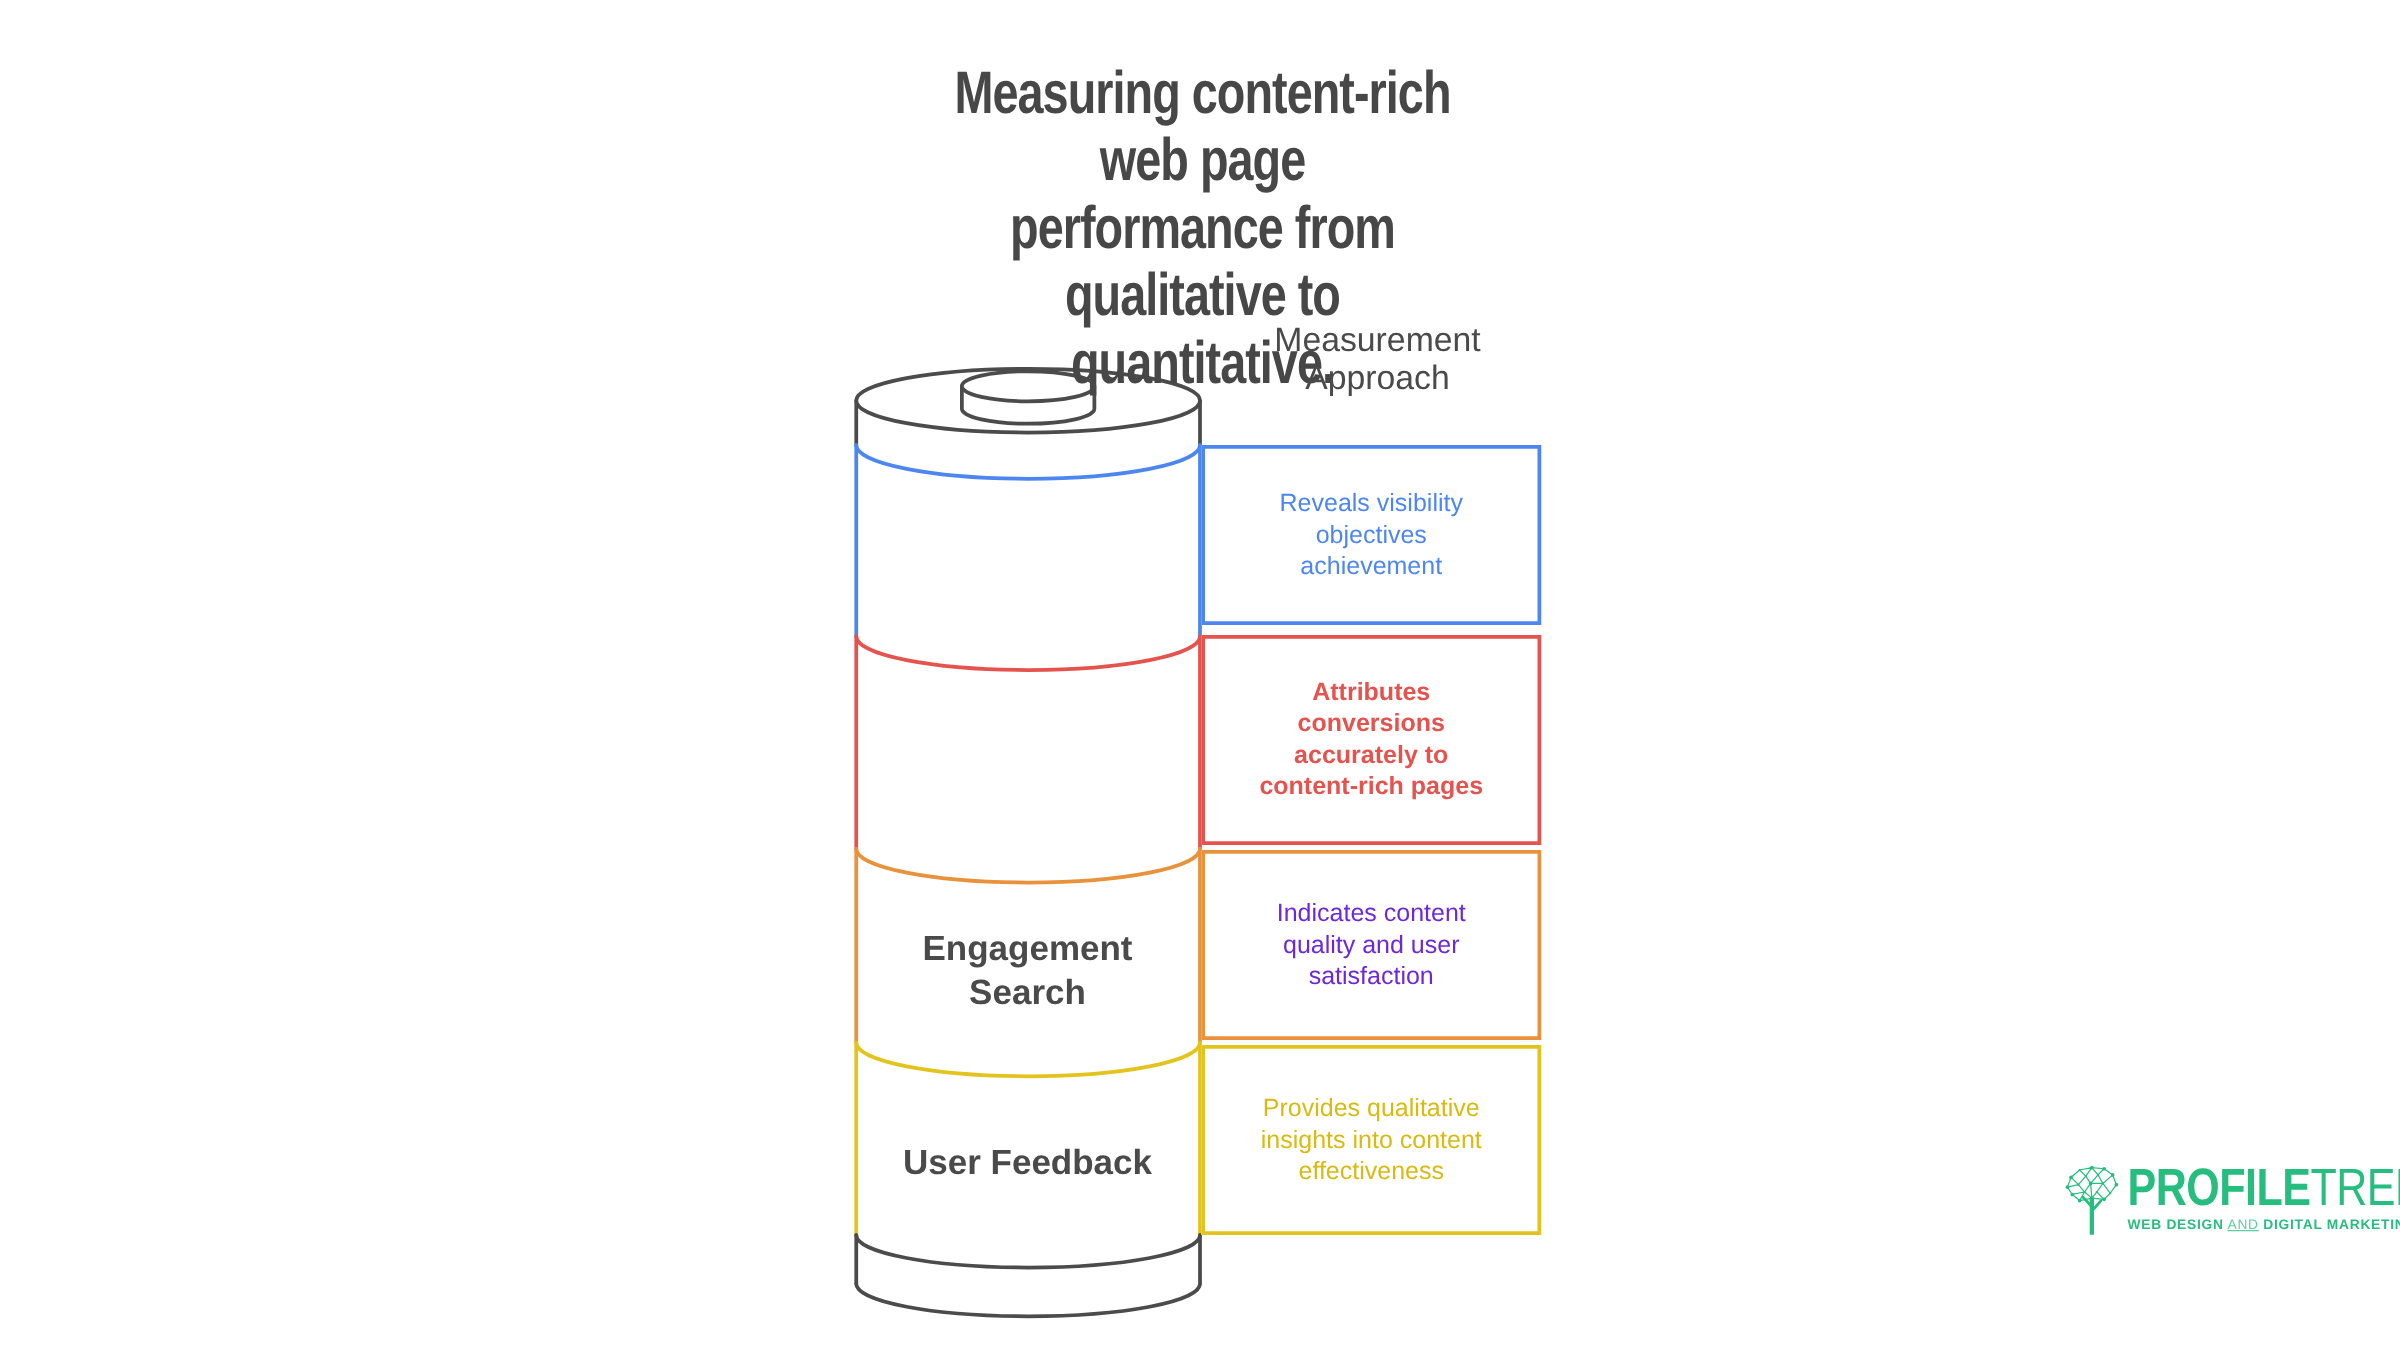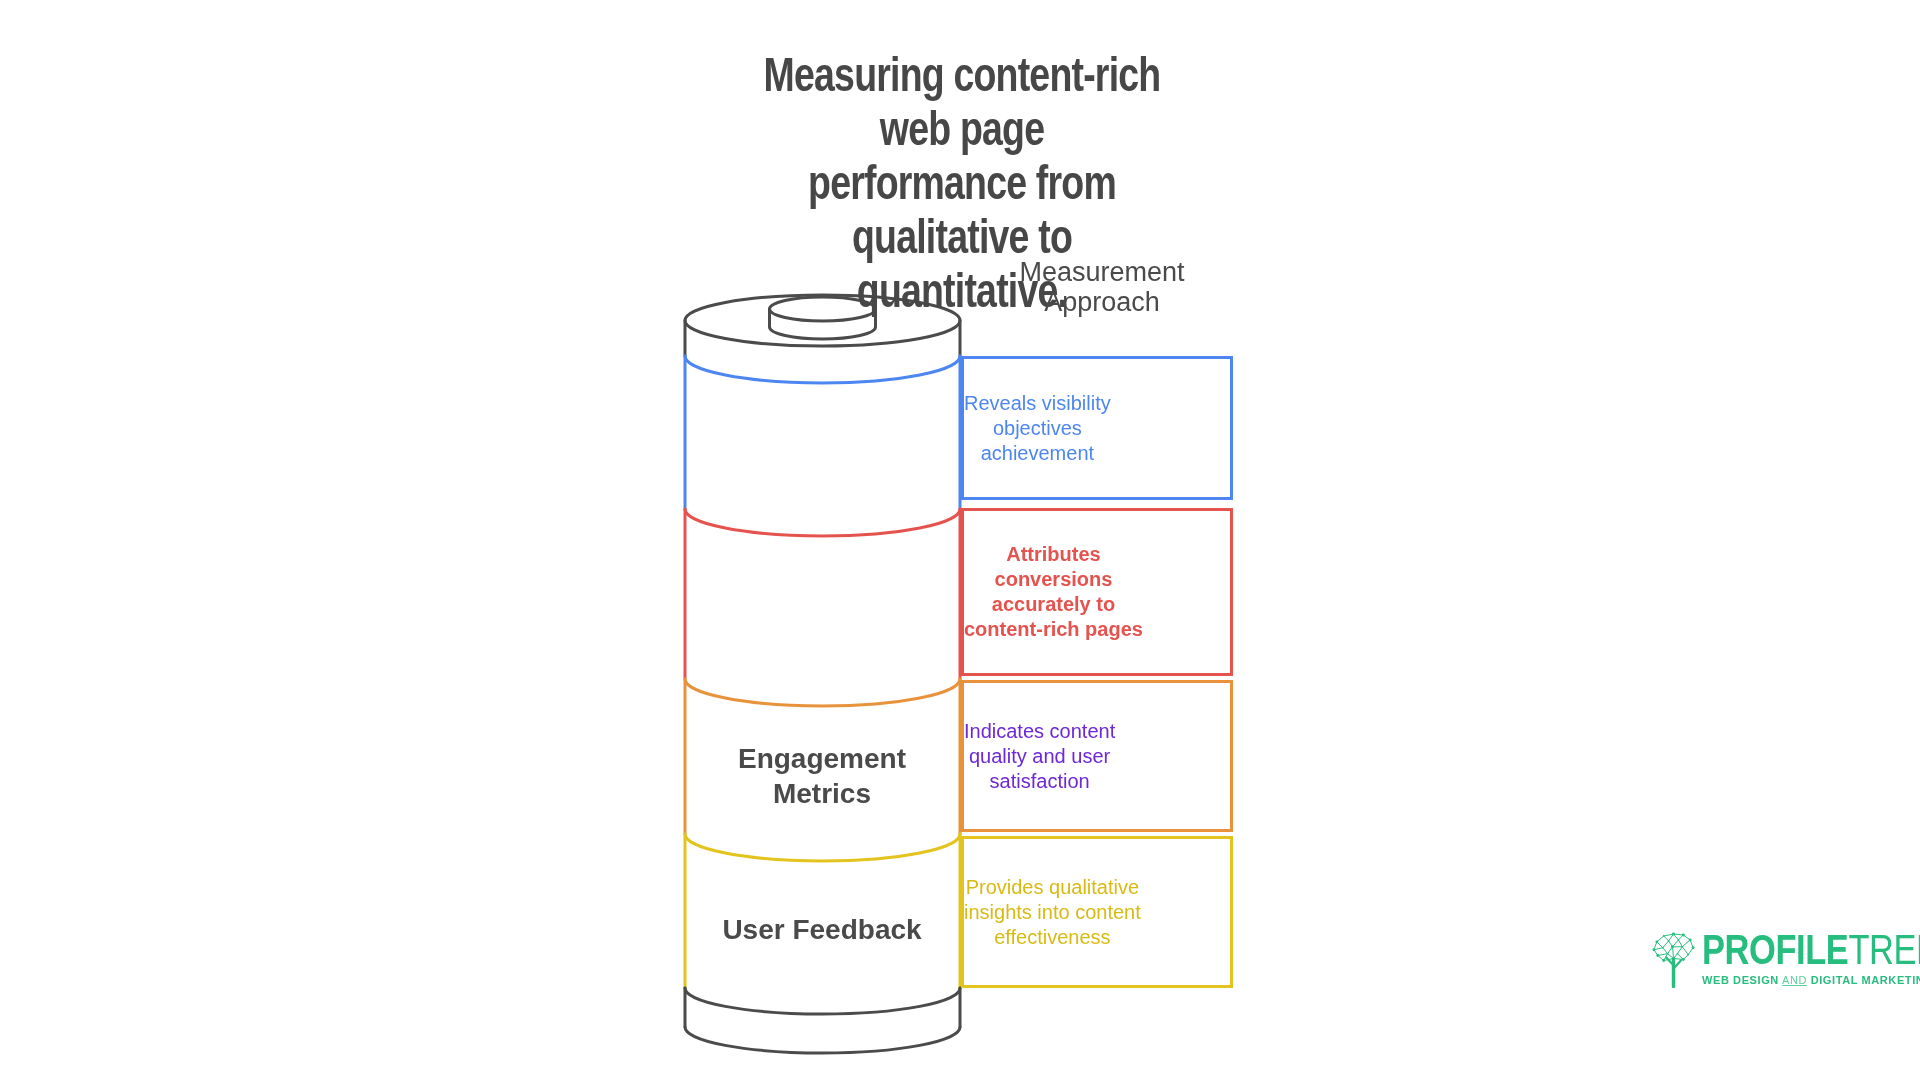--- a/index.html
+++ b/index.html
@@ -45,21 +45,21 @@
   .seg-label.search     { top: 408px; }
   .seg-label.conversion { top: 552px; }
   .seg-label.engagement { top: 715px; }
   .seg-label.feedback   { top: 886px; }
 
   .approach-box {
     left: 961px; width: 272px;
     box-sizing: border-box;
     border: 3px solid;
     background: #ffffff;
-    display: flex; align-items: center; 
+    display: flex; align-items: center; justify-content: center;
     text-align: center;
     font-size: 20px; line-height: 25px;
     white-space: pre-line;
   }
   .approach-box.blue   { top: 330px; height: 144px; border-color: #4d86f0; color: #4d86f0; }
   .approach-box.red    { top: 482px; height: 168px; border-color: #e5534e; color: #e5534e; font-weight: bold; }
   .approach-box.orange { top: 654px; height: 152px; border-color: #e8923c; color: #6d28d9; }
   .approach-box.yellow { top: 810px; height: 152px; border-color: #e3c31d; color: #d9ba12; }
 
   .logo { left: 1650px; top: 901px; width: 262px; height: 84px; }
@@ -123,21 +123,21 @@
   </svg>
 
   <div class="abs title">Measuring content-rich web page
 performance from qualitative to
 quantitative.</div>
 
   <div class="abs col-header">Measurement
 Approach</div>
 
   <div class="abs seg-label engagement">Engagement
-Metrics</div>
+Search</div>
   <div class="abs seg-label feedback">User Feedback</div>
 
   <div class="abs approach-box blue">
     <span>Reveals visibility
 objectives
 achievement</span>
   </div>
   <div class="abs approach-box red">
     <span>Attributes
 conversions

